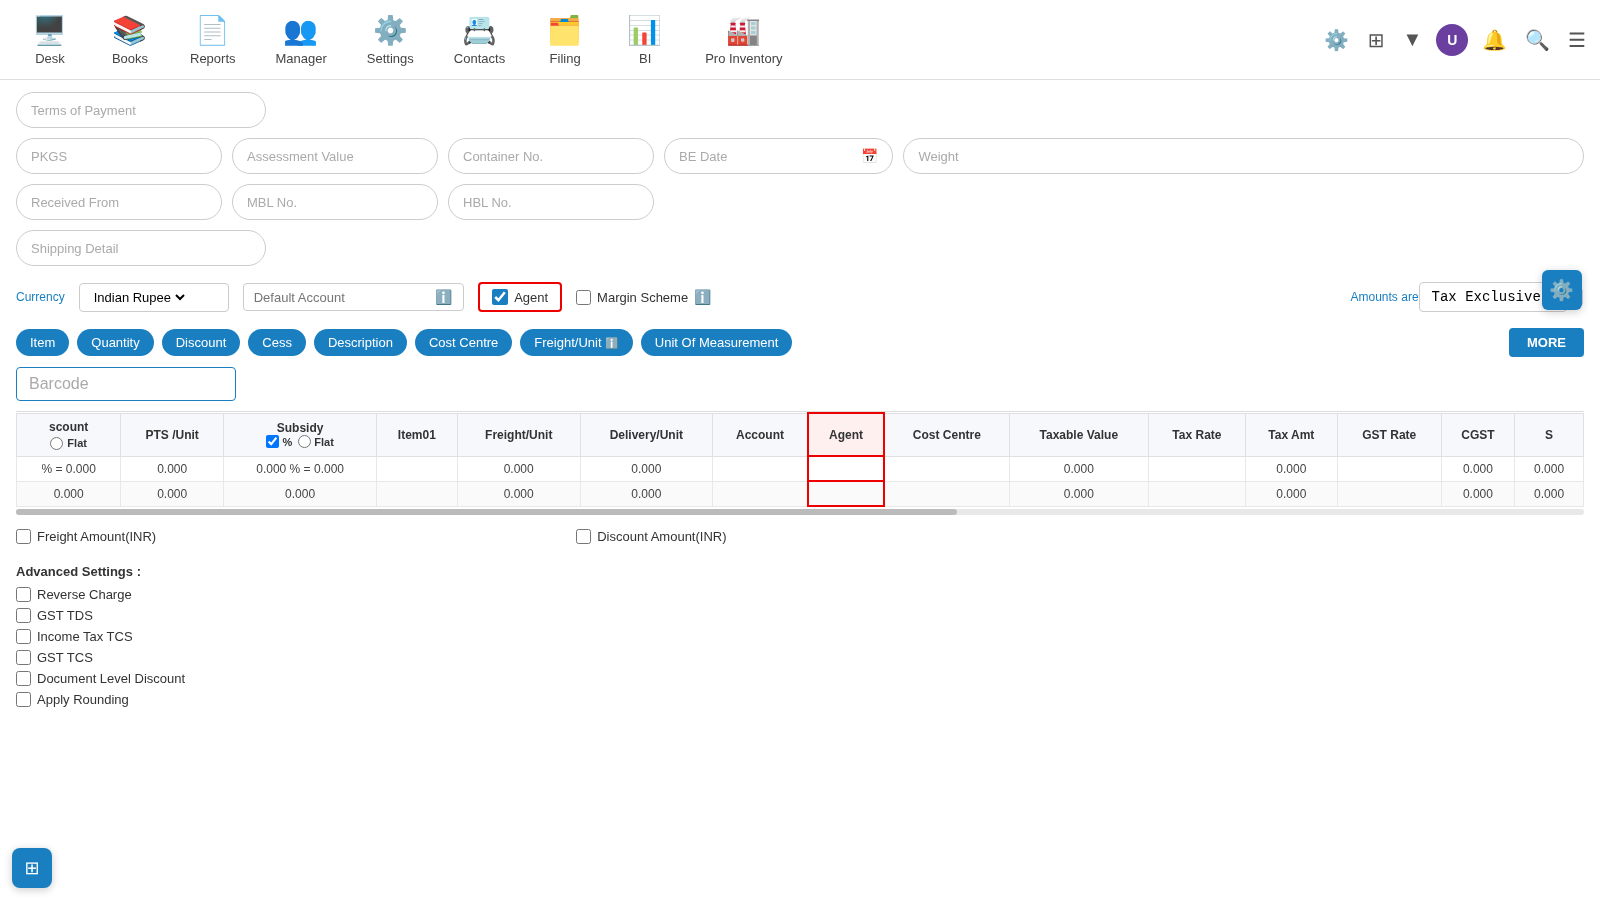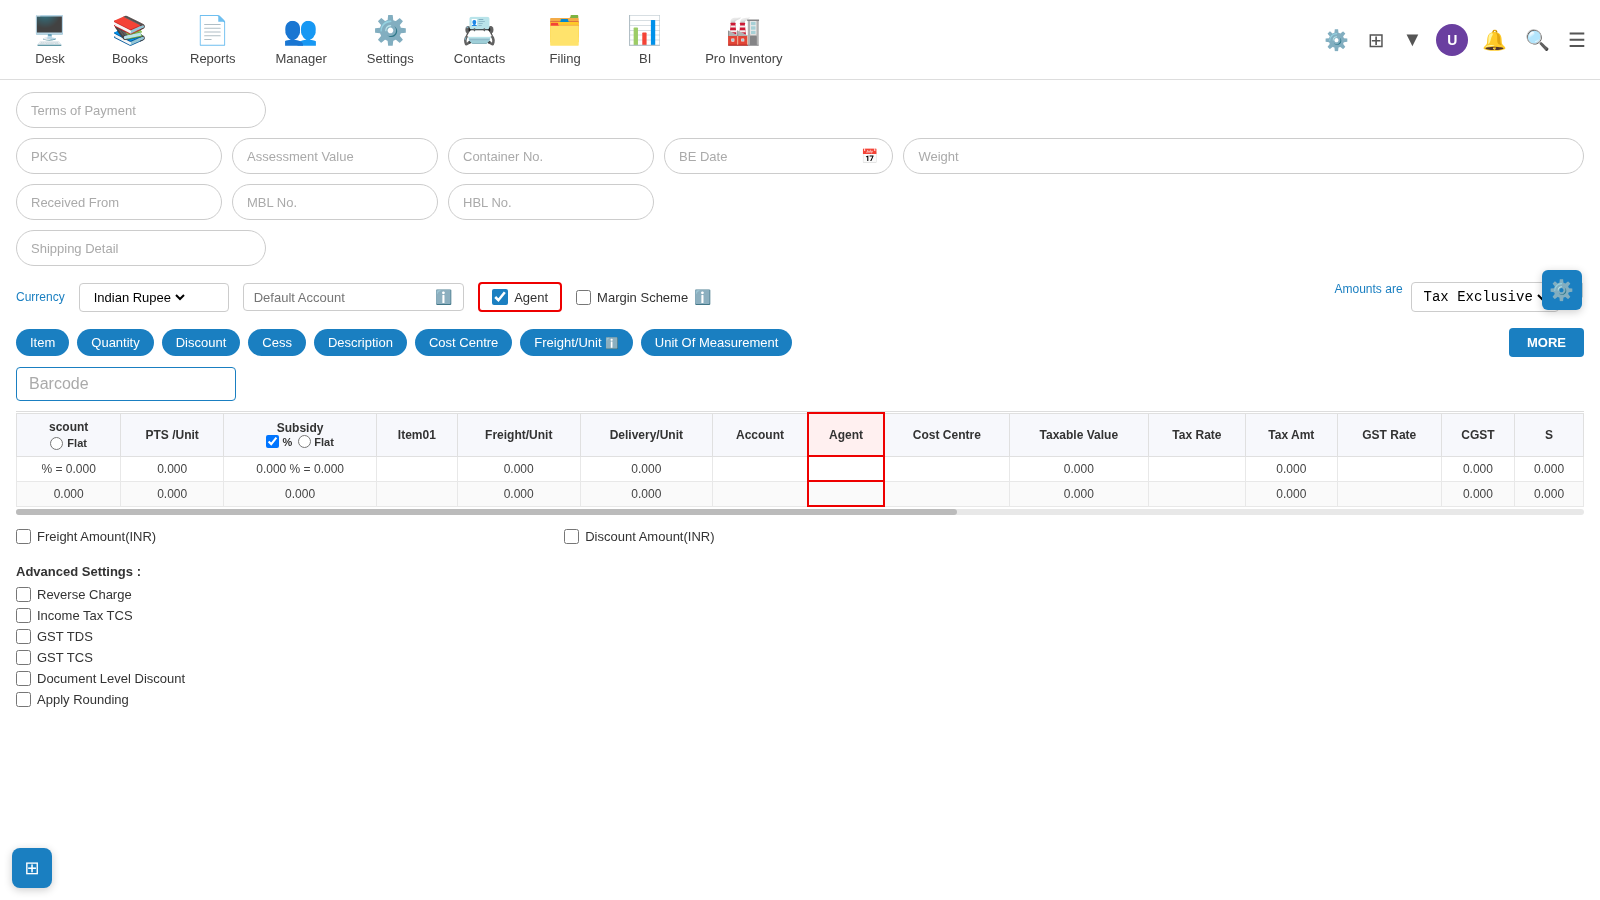--- a/index.html
+++ b/index.html
@@ -119,21 +119,21 @@
     .th-radio-row { display: flex; align-items: center; gap: 4px; font-size: 11px; }
     .subsidy-row { display: flex; align-items: center; gap: 6px; justify-content: center; }
     .subsidy-check { display: flex; align-items: center; gap: 3px; font-size: 11px; }
 
     
     .scroll-bar-row { height: 6px; background: #e8e8e8; border-radius: 3px; margin: 2px 0; position: relative; }
     .scroll-thumb { height: 6px; background: #bbb; border-radius: 3px; width: 60%; position: absolute; left: 0; }
 
     
     .bottom-section { padding: 12px 0; }
-    .bottom-row { display: flex; align-items: center; gap: 8px; margin-bottom: 10px; }
+    .bottom-row { display: flex; align-items: center; gap: 20px; margin-bottom: 10px; }
     .bottom-check { display: flex; align-items: center; gap: 6px; font-size: 13px; color: #333; }
     .bottom-check input[type=checkbox] { width: 15px; height: 15px; }
 
     
     .advanced-settings { margin-top: 20px; }
     .advanced-title { font-size: 13px; font-weight: bold; color: #333; margin-bottom: 8px; }
     .adv-check-row { display: flex; align-items: center; gap: 6px; font-size: 13px; color: #333; margin-bottom: 6px; }
     .adv-check-row input[type=checkbox] { width: 15px; height: 15px; }
 
     
@@ -271,21 +271,21 @@
       <input type="checkbox" id="agent-cb" checked="" style="">
       <label for="agent-cb">Agent</label>
     </div>
 
     <div class="margin-scheme">
       <input type="checkbox" id="margin-cb" style="">
       <label for="margin-cb">Margin Scheme</label>
       <span class="info-icon">ℹ️</span>
     </div>
 
-    <div style="margin-left:auto;display:flex;gap:8px;">
+    <div style="margin-left:auto;display:flex;align-items:center;gap:0;">
       <span style="color:#1a7fc1;font-size:12px;">Amounts are</span>
       <div class="amounts-select">
         <select style="border:none;outline:none;background:transparent;font-size:14px;font-family:Liberation Mono, monospace;">
           <option>Tax Exclusive</option>
           <option>Tax Inclusive</option>
           <option>No Tax</option>
         </select>
       </div>
       <span class="info-icon">ℹ️</span>
     </div>
@@ -402,26 +402,26 @@
       </div>
     </div>
 
     <div class="advanced-settings">
       <div class="advanced-title">Advanced Settings :</div>
       <div class="adv-check-row">
         <input type="checkbox" id="rc-cb" style="">
         <label for="rc-cb">Reverse Charge</label>
       </div>
       <div class="adv-check-row">
+        <input type="checkbox" id="gsttds-cb" style="">
+        <label for="gsttds-cb">GST TDS</label>
+      </div>
+      <div class="adv-check-row">
         <input type="checkbox" id="ittcs-cb" style="">
         <label for="ittcs-cb">Income Tax TCS</label>
-      </div>
-      <div class="adv-check-row">
-        <input type="checkbox" id="gsttds-cb" style="">
-        <label for="gsttds-cb">GST TDS</label>
       </div>
       <div class="adv-check-row">
         <input type="checkbox" id="gsttcs-cb" style="">
         <label for="gsttcs-cb">GST TCS</label>
       </div>
       <div class="adv-check-row">
         <input type="checkbox" id="dld-cb" style="">
         <label for="dld-cb">Document Level Discount</label>
       </div>
       <div class="adv-check-row">

